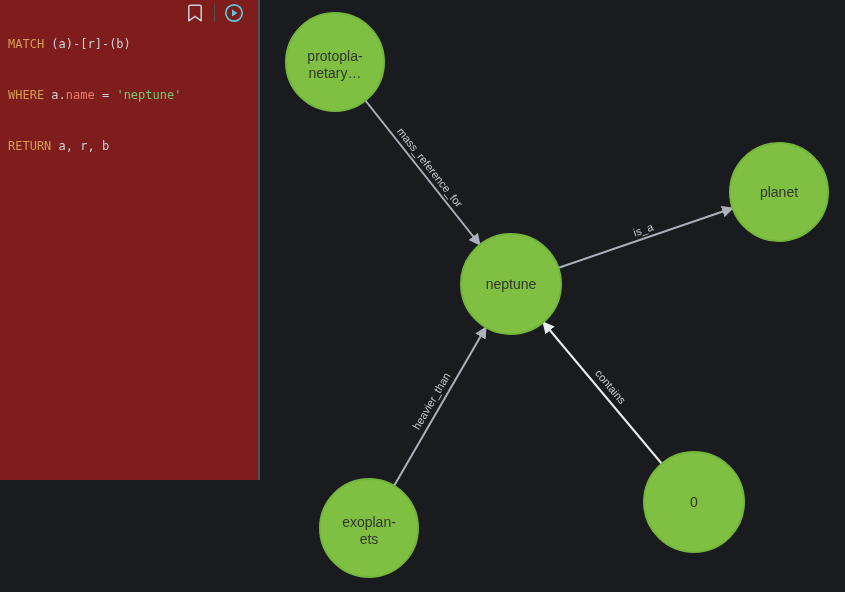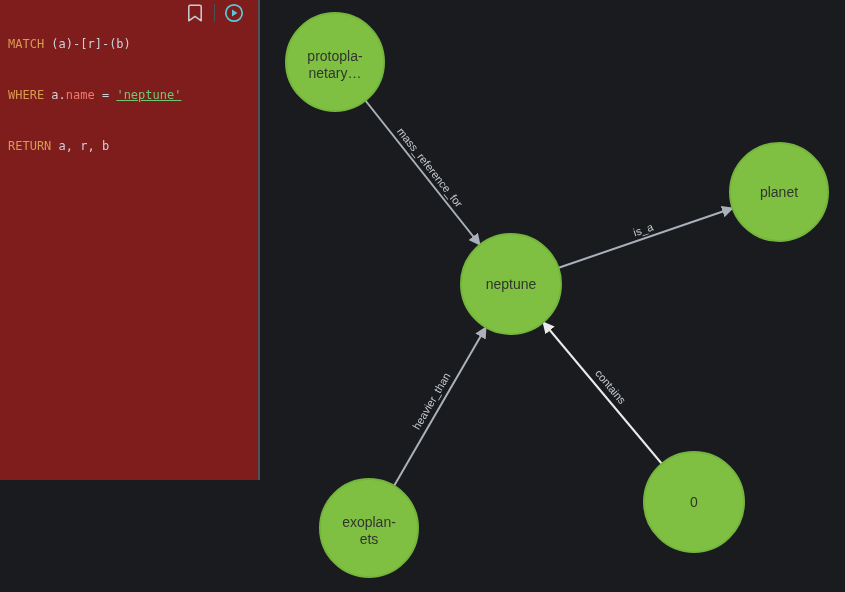--- a/index.html
+++ b/index.html
@@ -24,21 +24,21 @@
     padding: 2px 0 0 8px;
     font-family: "DejaVu Sans Mono", monospace;
     font-size: 12px;
     line-height: 17px;
     color: #ccd1d7;
     white-space: pre;
     cursor: text;
   }
   .tok-kw   { color: #d79b52; }
   .tok-prop { color: #ee7b70; text-align: center; }
-  .tok-str  { color: #73c773; text-decoration: underline; }
+  .tok-str  { color: #73c773; }
 
   .editor-toolbar {
     position: absolute;
     top: 2px; right: 14px;
     display: flex;
     align-items: center;
     gap: 9px;
   }
   .icon-btn {
     background: none; border: none; padding: 0;

